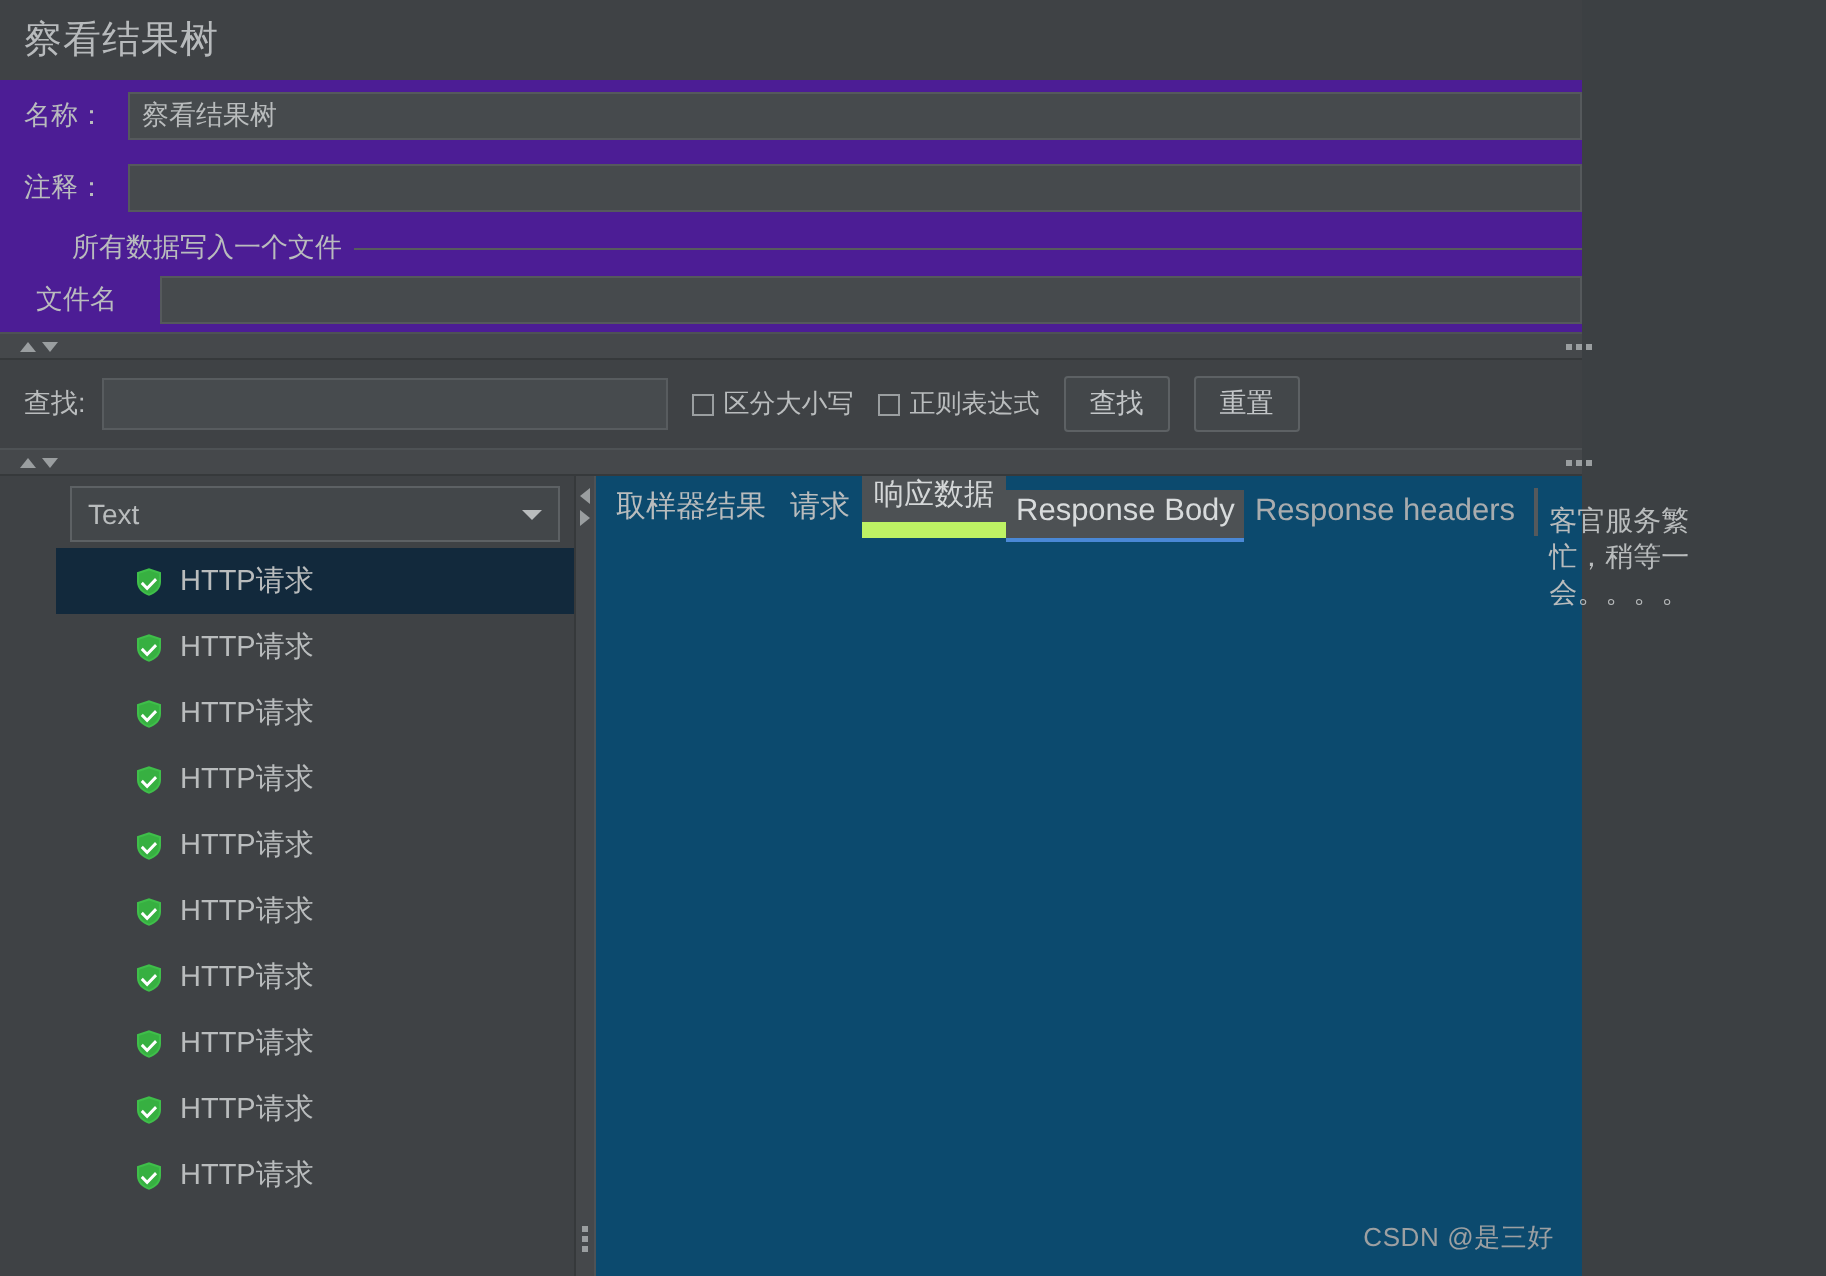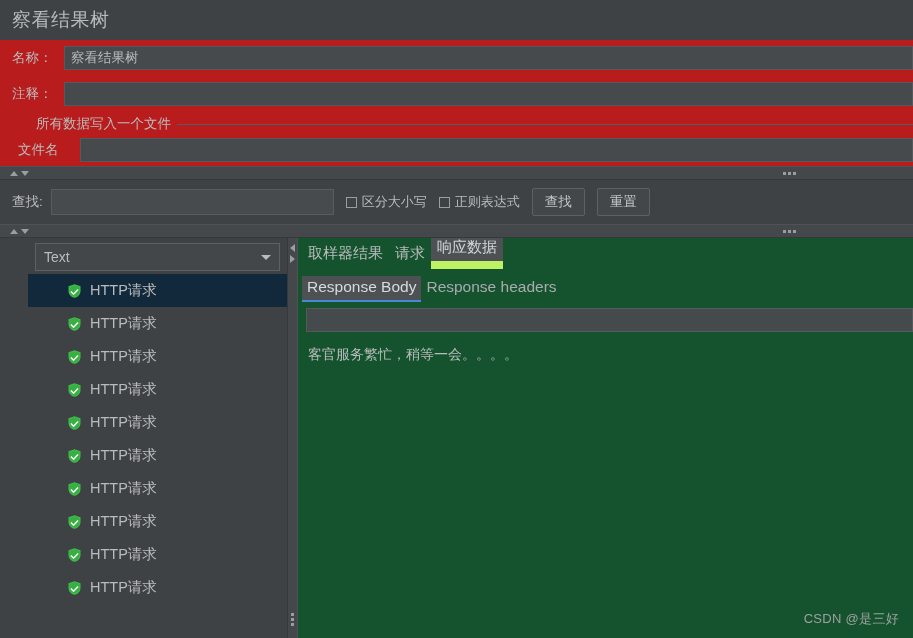--- a/index.html
+++ b/index.html
@@ -12,21 +12,21 @@
     height: 638px;
     overflow: hidden;
     font-family: "Liberation Sans", "DejaVu Sans", sans-serif;
     color: #b9bcbd;
     font-size: 13px;
     position: relative;
     -webkit-font-smoothing: antialiased;
   }
 
   .app {
-    width: 913px;
+    width: 791px;
     height: 638px;
     background: #3f4245;
     display: flex;
     flex-direction: column;
     position: relative;
   }
 
   
   .titlebar {
     height: 40px;
@@ -37,21 +37,21 @@
     box-sizing: border-box;
   }
   .title-text {
     font-size: 19px;
     color: #b7babc;
     letter-spacing: .5px;
   }
 
   
   .form-area {
-    background: #b91c1c;
+    background: #4c1d95;
     padding: 0 0 0 0;
   }
   .form-row {
     display: flex;
     align-items: center;
     height: 36px;
     padding-left: 12px;
     padding-right: 0px;
     box-sizing: border-box;
   }
@@ -294,23 +294,23 @@
   .vdiv-grip i {
     width: 3px; height: 3px;
     background: #9a9ea0;
     display: block;
   }
 
   
   .right-panel {
     flex: 1 1 auto;
     display: flex;
-    flex-direction: column;
+    flex-direction: row;
     min-width: 0;
-    background: #14532d;
+    background: #0c4a6e;
     padding-left: 4px;
     box-sizing: border-box;
   }
   .tabstrip {
     display: flex;
     align-items: flex-end;
     height: 31px;
     padding-top: 6px;
     box-sizing: border-box;
     gap: 0;

